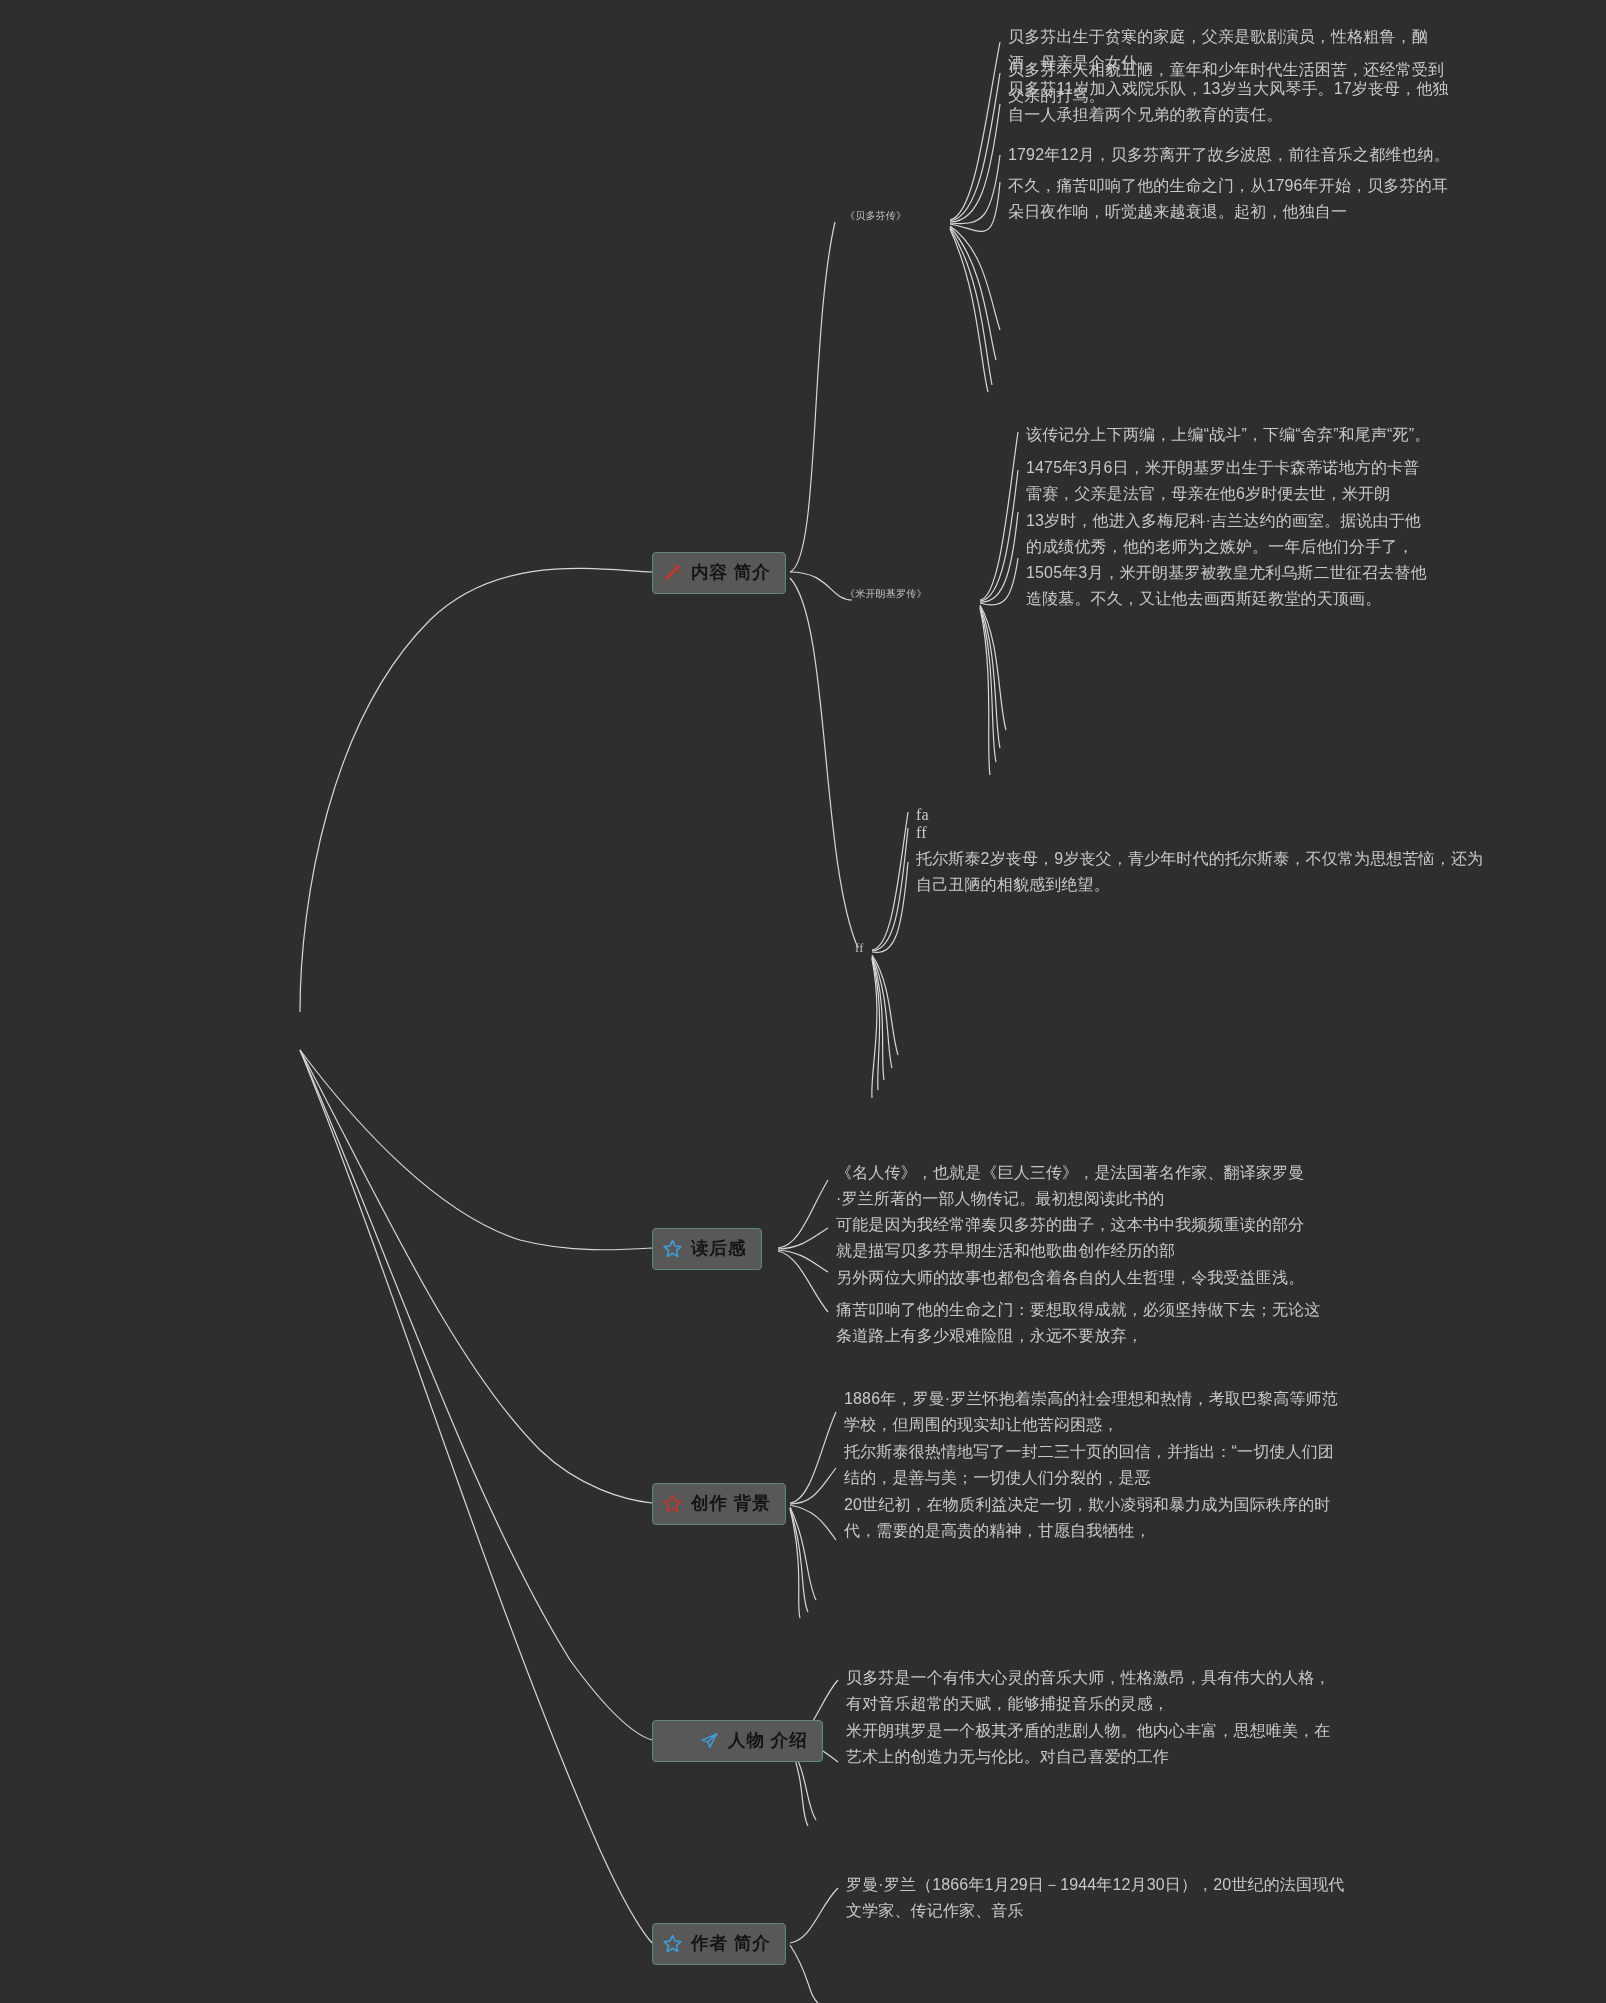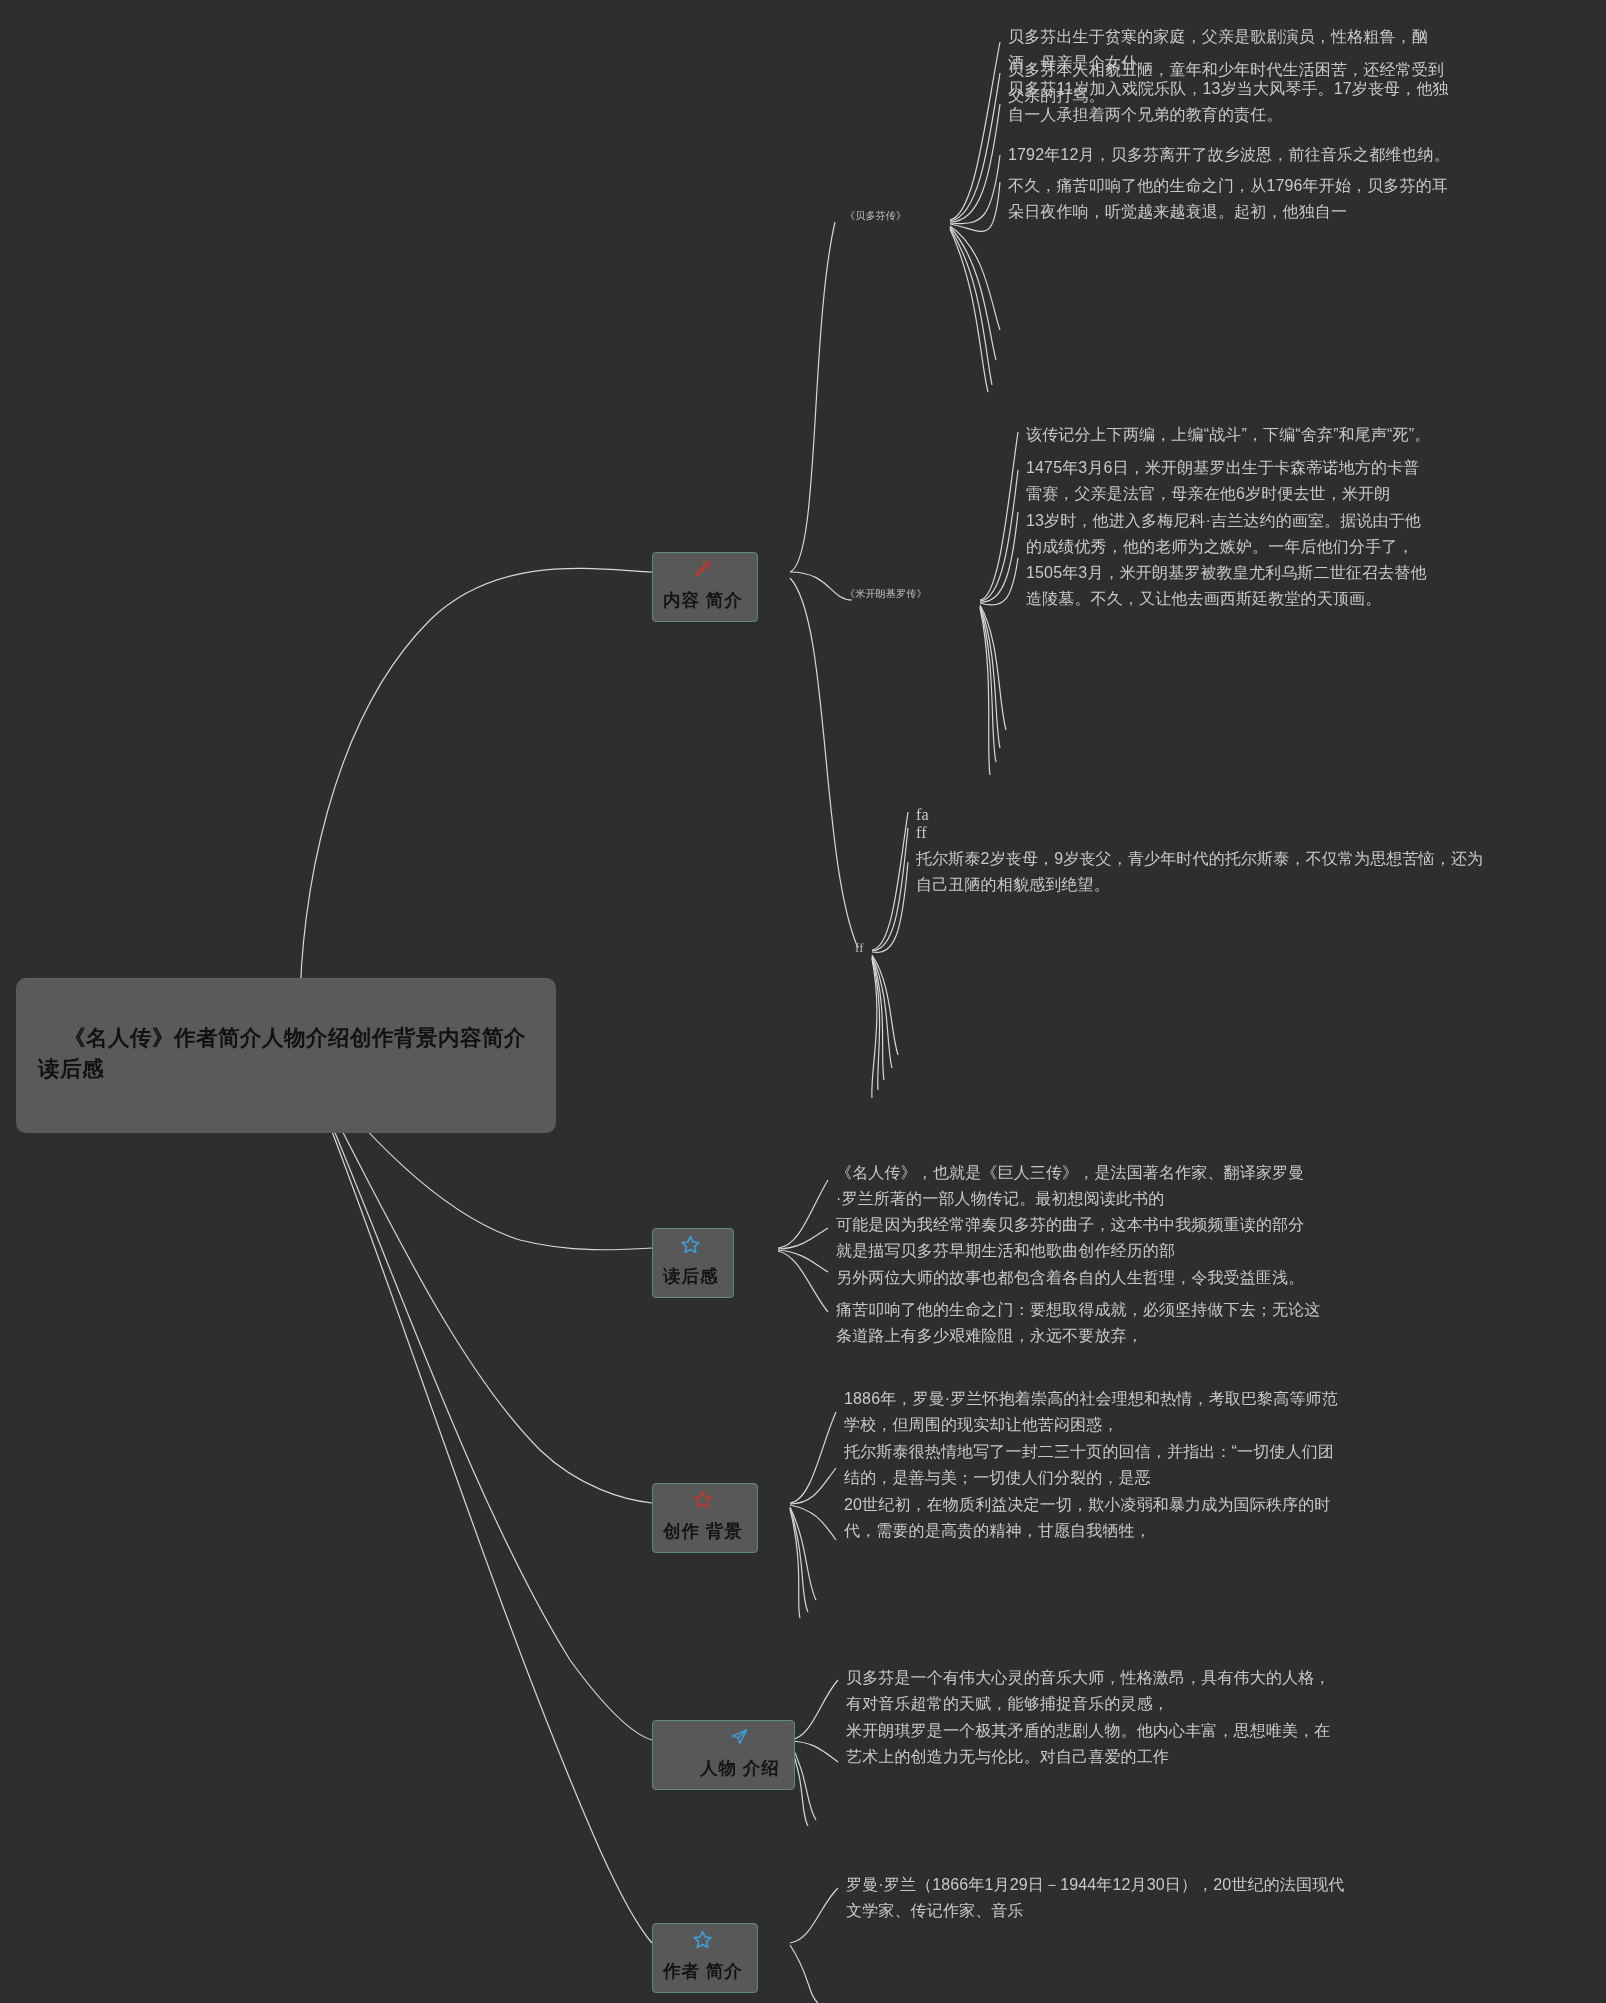--- a/index.html
+++ b/index.html
@@ -50,21 +50,20 @@
     border-radius: 4px;
     padding: 6px 14px 7px 10px;
     display: flex;
     align-items: center;
     gap: 9px;
     color: #141414;
     font-size: 17.5px;
     font-weight: 600;
     letter-spacing: 1px;
     white-space: nowrap;
-    flex-direction: column;
   }
   .branch .ico {
     width: 19px; height: 19px;
     display: inline-flex;
     align-items: center; justify-content: center;
     flex: 0 0 auto;
   }
   .branch .ico svg { display: block; }
 
   
@@ -163,23 +162,20 @@
       <path d="M790,1740 C812,1738 820,1700 838,1680"></path>
       <path d="M790,1741 C814,1742 822,1750 838,1762"></path>
       <path d="M790,1743 C808,1775 806,1805 816,1820"></path>
       <path d="M790,1744 C806,1785 800,1812 808,1826"></path>
 
       <path d="M790,1943 C812,1940 820,1905 838,1888"></path>
       <path d="M790,1945 C810,1975 808,1995 818,2003"></path>
     </g>
   </svg>
 
-  <div class="node root" style="left:16px; top:978px; width:540px;">
-    <span>《名人传》作者简介人物介绍创作背景内容简介读后感</span>
-  </div>
 
   <div class="node branch" style="left:652px; top:552px;">
     <span class="ico">
       <svg width="19" height="19" viewBox="0 0 19 19">
         <line x1="3.5" y1="15.5" x2="12.5" y2="6.5" stroke="#c03a2b" stroke-width="3" stroke-linecap="round"></line>
         <circle cx="15.2" cy="4.2" r="2.0" fill="#c03a2b"></circle>
         <circle cx="10.8" cy="2.6" r="1.1" fill="#c03a2b"></circle>
         <circle cx="16.6" cy="9.2" r="1.1" fill="#c03a2b"></circle>
       </svg>
     </span>

